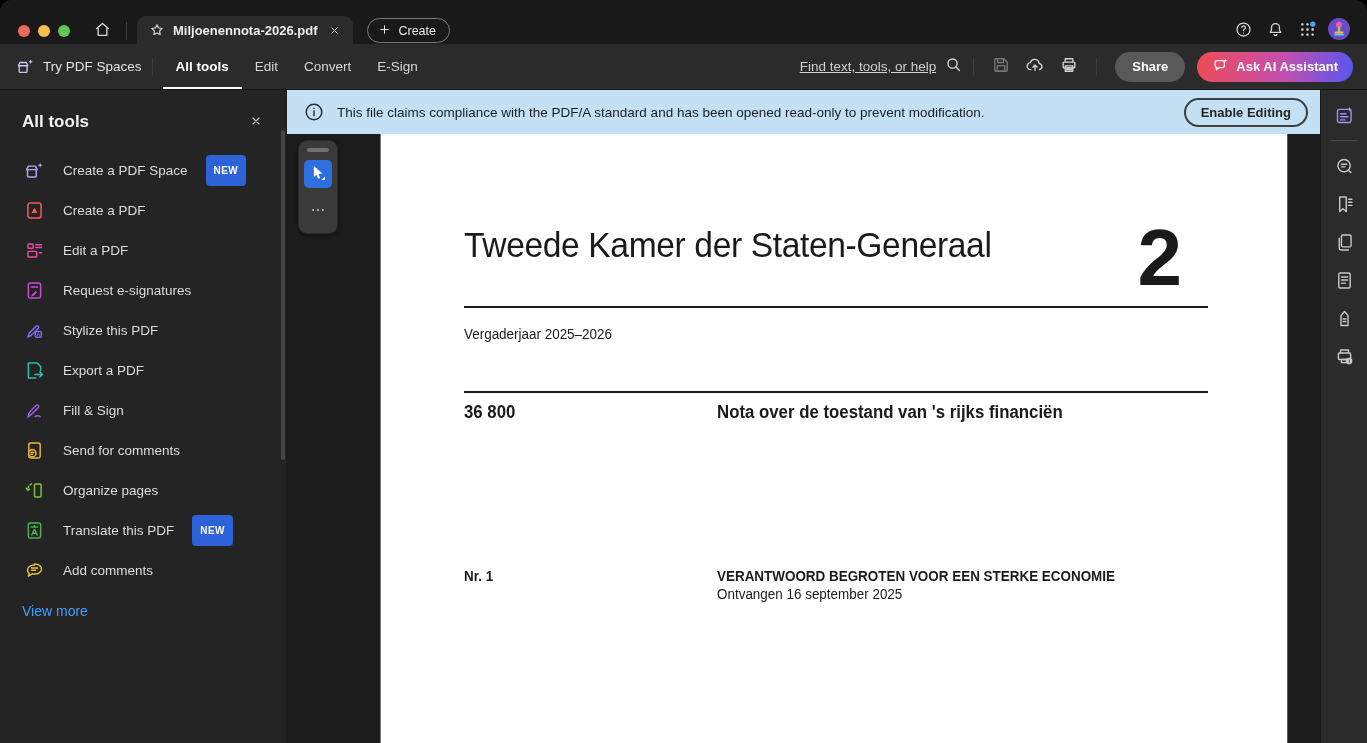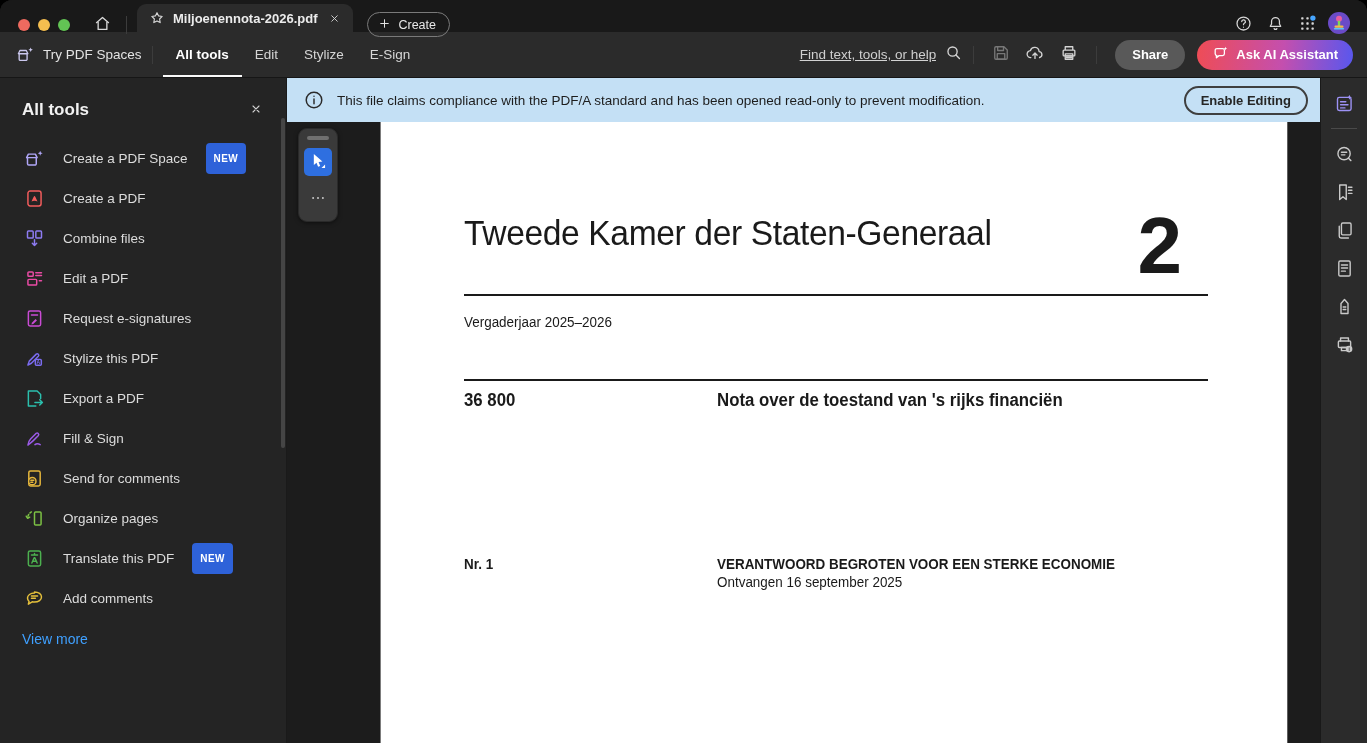--- a/index.html
+++ b/index.html
@@ -2,21 +2,21 @@
 <html><head>
 <meta charset="utf-8">
 <style>
   * { margin:0; padding:0; box-sizing:border-box; }
   html,body { background:#000; }
   body { font-family:"Liberation Sans","DejaVu Sans",sans-serif; }
   .app { position:relative; width:1367px; height:743px; background:#1c1c1c; overflow:hidden;
          border-radius:12px 12px 0 0; color:#e3e3e3; }
 
   
-  .titlebar { height:32px; background:#191919; display:flex; align-items:center; padding:17px 14px 0 18px; }
+  .titlebar { height:44px; background:#191919; display:flex; align-items:center; padding:17px 14px 0 18px; }
   .traffic { display:flex; gap:8px; margin-right:18px; }
   .light { width:12px; height:12px; border-radius:50%; display:inline-block; }
   .tb-btn { background:none; border:none; color:#d7d7d7; width:28px; height:28px; display:flex;
             align-items:center; justify-content:center; cursor:pointer; flex:none; }
   .tb-btn svg { width:19px; height:19px; }
   .v-div { width:1px; height:18px; background:#3c3c3c; margin:0 10px; flex:none; }
   .tab { height:28px; align-self:flex-end; display:flex; align-items:center; gap:8px;
          background:#2b2b2b; border-radius:9px 9px 0 0; padding:0 10px 0 12px; cursor:pointer; }
   .tab .star svg { width:16px; height:16px; display:block; }
   .tab-title { font-size:13px; font-weight:700; color:#ececec; white-space:nowrap; }
@@ -205,21 +205,21 @@
         <span class="sp-ic"><svg viewBox="0 0 24 24" fill="none" stroke="currentColor" stroke-width="1.7" stroke-linecap="round" stroke-linejoin="round" width="19" height="19">
               <path d="M4 11h10v7a1.5 1.5 0 0 1-1.5 1.5h-7A1.5 1.5 0 0 1 4 18z"></path>
               <path d="M3 11l2-4h8l2 4"></path>
               <path d="M18.5 3.2l.8 2 2 .8-2 .8-.8 2-.8-2-2-.8 2-.8z" fill="currentColor" stroke="none"></path>
             </svg></span>
         <span>Try PDF Spaces</span>
       </button>
       <span class="v-div"></span>
       <button class="nav-item active">All tools</button>
       <button class="nav-item">Edit</button>
-      <button class="nav-item">Stylize</button>
+      <button class="nav-item">Convert</button>
       <button class="nav-item">E-Sign</button>
     </div>
     <div class="tool-right">
       <div class="searchbox">
         <input type="text" placeholder="Find text, tools, or help" style="">
         <span><svg viewBox="0 0 24 24" fill="none" stroke="currentColor" stroke-width="1.7" stroke-linecap="round">
               <circle cx="10.8" cy="10.8" r="5.8"></circle>
               <path d="M15.1 15.1l4.4 4.4"></path>
             </svg></span>
       </div>
@@ -281,30 +281,20 @@
             <span class="new-badge">NEW</span>
           </div>
           <div class="tool-item">
             <span class="tool-icon" style="color: rgb(242, 92, 92);">
               <svg viewBox="0 0 24 24" fill="none" stroke="currentColor" stroke-width="1.7" stroke-linecap="round" stroke-linejoin="round">
                 <rect x="4.5" y="3.5" width="15" height="17" rx="2.5"></rect>
                 <path d="M8.6 15.5c1.9-4.4 2.9-6.4 3.4-6.4s1.5 2 3.4 6.4c-2.2-1.1-4.6-1.1-6.8 0z" fill="currentColor" stroke="none"></path>
               </svg>
             </span>
             <span class="tool-label">Create a PDF</span>
-          </div>
-          <div class="tool-item">
-            <span class="tool-icon" style="color: rgb(141, 123, 242);">
-              <svg viewBox="0 0 24 24" fill="none" stroke="currentColor" stroke-width="1.7" stroke-linecap="round" stroke-linejoin="round">
-                <rect x="4" y="3.5" width="6.5" height="8" rx="1"></rect>
-                <rect x="13.5" y="3.5" width="6.5" height="8" rx="1"></rect>
-                <path d="M12 13.5V20M9.5 17.5L12 20l2.5-2.5"></path>
-              </svg>
-            </span>
-            <span class="tool-label">Combine files</span>
           </div>
           <div class="tool-item">
             <span class="tool-icon" style="color: rgb(234, 75, 165);">
               <svg viewBox="0 0 24 24" fill="none" stroke="currentColor" stroke-width="1.7" stroke-linecap="round" stroke-linejoin="round">
                 <rect x="4.5" y="4.5" width="6" height="5" rx="1"></rect>
                 <path d="M13.5 5.5H20M13.5 8.5H20"></path>
                 <rect x="4.5" y="13" width="10" height="6.5" rx="1"></rect>
                 <path d="M17.5 14.5H20"></path>
               </svg>
             </span>

